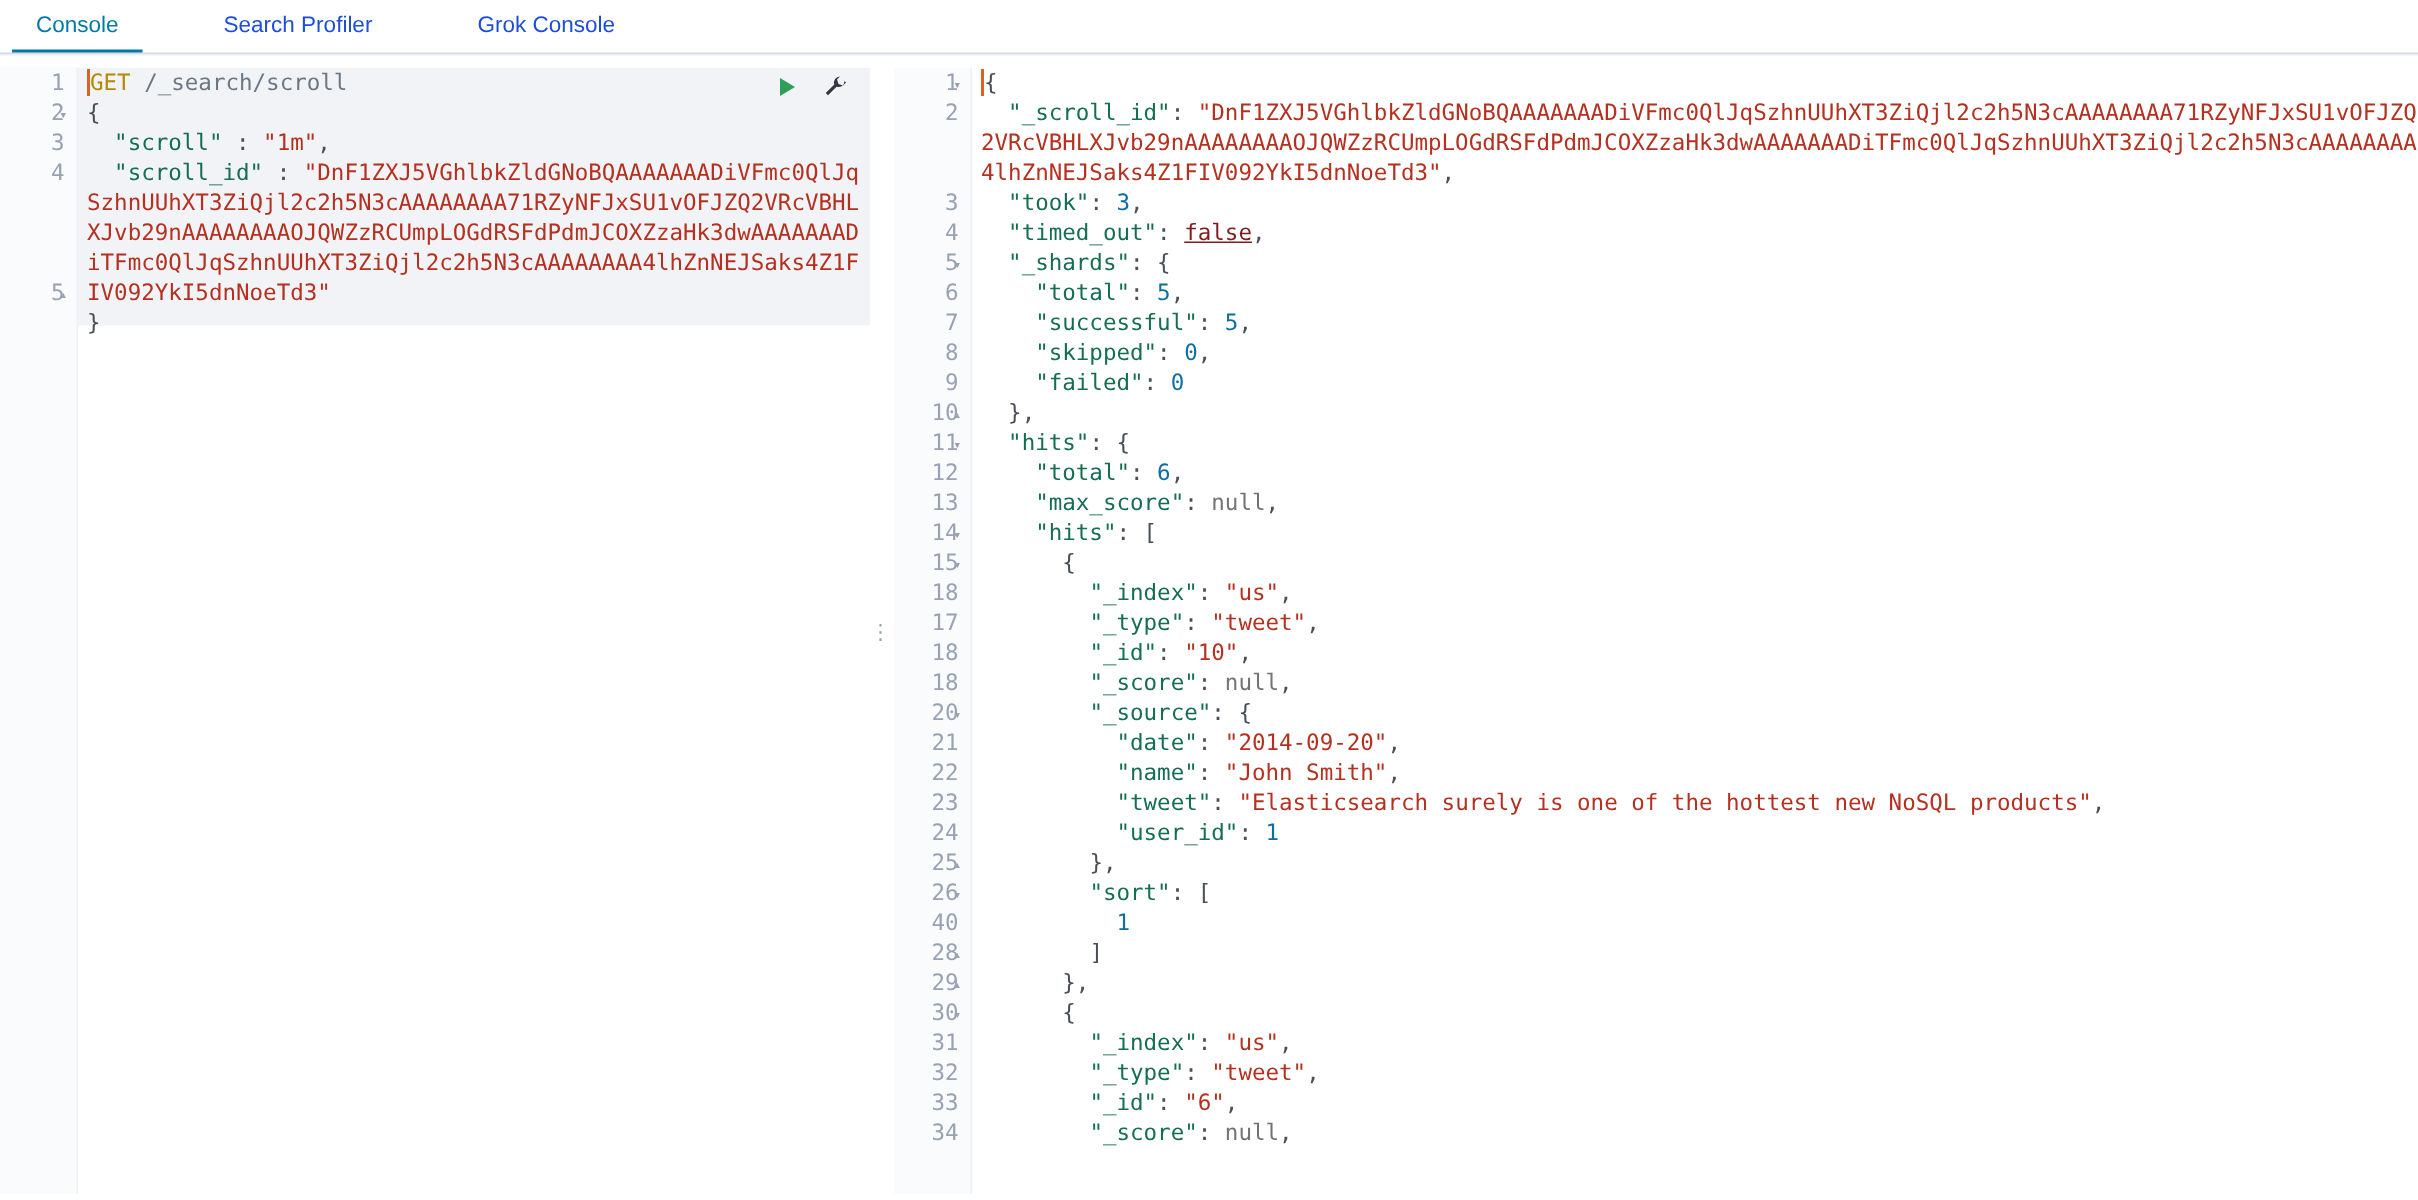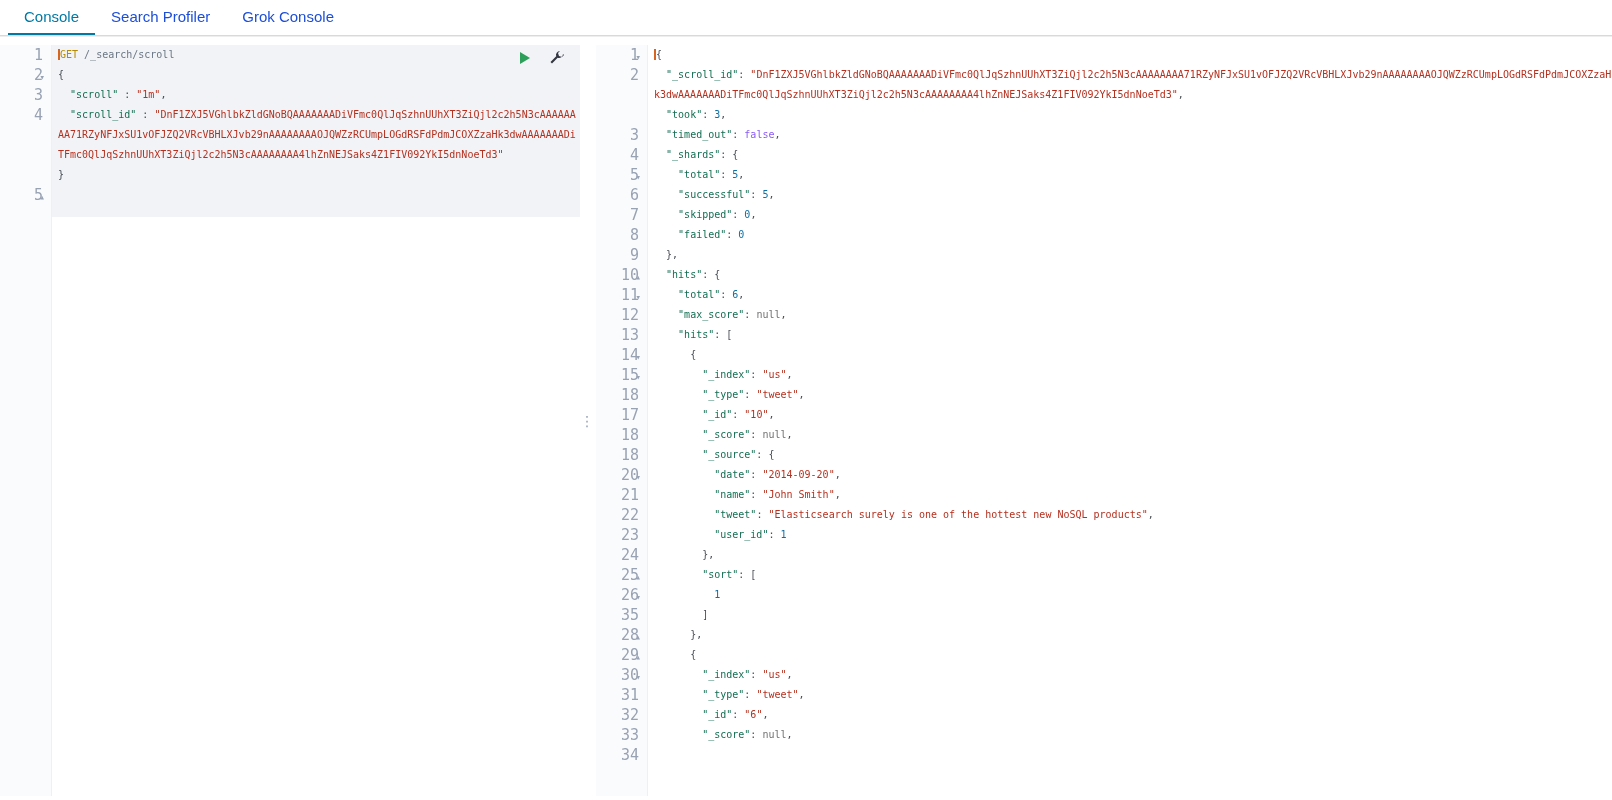--- a/index.html
+++ b/index.html
@@ -7,20 +7,21 @@
     margin: 0; padding: 0;
     font-family: "Helvetica Neue", Helvetica, Arial, sans-serif;
     font-size: 14px; color: #343741;
     background: #fff;
     width: 1612px; height: 800px; overflow: hidden;
   }
   .tabs {
     display: flex;
     border-bottom: 1px solid #d3dae6;
     padding: 0 8px;
+    gap: 38px;
   }
   .tab {
     padding: 8px 16px;
     cursor: pointer;
     color: #1d4ed8;
     font-size: 15px;
   }
   .tab.active {
     color: #0079a5;
     border-bottom: 2px solid #0079a5;
@@ -53,21 +54,21 @@
   }
   .gutter .ln { height: 20px; position: relative;}
   .gutter .ln .fold {
     position: absolute; right: -2px; top: 2px;
     font-size: 9px; color: #98a2b3;
   }
   .code {
     position: absolute;
     left: 52px; right: 0; top: 0; bottom: 0;
     font-family: "Menlo","Consolas",monospace;
-    font-size: 10px;
+    font-size: 15px;
     line-height: 20px;
     white-space: pre-wrap;
     word-break: break-all;
     padding-left: 6px;
     overflow: hidden;
   }
   .code .line { min-height: 20px; }
   .hl-bg {
     position: absolute;
     left:0; top:0;
@@ -80,21 +81,21 @@
     right: 14px; top: 4px;
     display: flex; gap: 14px;
     z-index: 5;
   }
   .icon-btn { width: 18px; height: 18px; cursor: pointer; display:flex;align-items:center;justify-content:center;}
   .tok-method { color: #b58900; }
   .tok-path   { color: #6b7785; }
   .tok-key    { color: #146e52; }
   .tok-str    { color: #b5301f; }
   .tok-num    { color: #0d6ea3; }
-  .tok-bool   { color: #8b5cf6; }
+  .tok-bool   { color: #7f1d1d; text-decoration: underline; }
   .tok-null   { color: #737373; }
   .tok-punc   { color: #4a4f57; }
   .cursor-mark {
     border-left: 2px solid #d86422;
   }
   .resize-dots { line-height: 4px; letter-spacing: 2px; }
 </style>
 </head>
 <body>
 
@@ -162,21 +163,21 @@
         <div class="ln">17</div>
         <div class="ln">18</div>
         <div class="ln">18</div>
         <div class="ln">20<span class="fold">▾</span></div>
         <div class="ln">21</div>
         <div class="ln">22</div>
         <div class="ln">23</div>
         <div class="ln">24</div>
         <div class="ln">25<span class="fold">▴</span></div>
         <div class="ln">26<span class="fold">▾</span></div>
-        <div class="ln">35</div>
+        <div class="ln">40</div>
         <div class="ln">28<span class="fold">▴</span></div>
         <div class="ln">29<span class="fold">▴</span></div>
         <div class="ln">30<span class="fold">▾</span></div>
         <div class="ln">31</div>
         <div class="ln">32</div>
         <div class="ln">33</div>
         <div class="ln">34</div>
       </div>
     <div class="code" id="res-code"><div class="line"><span class="cursor-mark"></span><span class="tok-punc">{</span></div><div class="line">  <span class="tok-key">"_scroll_id"</span><span class="tok-punc">:</span> <span class="tok-str">"DnF1ZXJ5VGhlbkZldGNoBQAAAAAAADiVFmc0QlJqSzhnUUhXT3ZiQjl2c2h5N3cAAAAAAAA71RZyNFJxSU1vOFJZQ2VRcVBHLXJvb29nAAAAAAAAOJQWZzRCUmpLOGdRSFdPdmJCOXZzaHk3dwAAAAAAADiTFmc0QlJqSzhnUUhXT3ZiQjl2c2h5N3cAAAAAAAA4lhZnNEJSaks4Z1FIV092YkI5dnNoeTd3"</span><span class="tok-punc">,</span></div><div class="line">  <span class="tok-key">"took"</span><span class="tok-punc">:</span> <span class="tok-num">3</span><span class="tok-punc">,</span></div><div class="line">  <span class="tok-key">"timed_out"</span><span class="tok-punc">:</span> <span class="tok-bool">false</span><span class="tok-punc">,</span></div><div class="line">  <span class="tok-key">"_shards"</span><span class="tok-punc">:</span> <span class="tok-punc">{</span></div><div class="line">    <span class="tok-key">"total"</span><span class="tok-punc">:</span> <span class="tok-num">5</span><span class="tok-punc">,</span></div><div class="line">    <span class="tok-key">"successful"</span><span class="tok-punc">:</span> <span class="tok-num">5</span><span class="tok-punc">,</span></div><div class="line">    <span class="tok-key">"skipped"</span><span class="tok-punc">:</span> <span class="tok-num">0</span><span class="tok-punc">,</span></div><div class="line">    <span class="tok-key">"failed"</span><span class="tok-punc">:</span> <span class="tok-num">0</span></div><div class="line">  <span class="tok-punc">}</span><span class="tok-punc">,</span></div><div class="line">  <span class="tok-key">"hits"</span><span class="tok-punc">:</span> <span class="tok-punc">{</span></div><div class="line">    <span class="tok-key">"total"</span><span class="tok-punc">:</span> <span class="tok-num">6</span><span class="tok-punc">,</span></div><div class="line">    <span class="tok-key">"max_score"</span><span class="tok-punc">:</span> <span class="tok-null">null</span><span class="tok-punc">,</span></div><div class="line">    <span class="tok-key">"hits"</span><span class="tok-punc">:</span> <span class="tok-punc">[</span></div><div class="line">      <span class="tok-punc">{</span></div><div class="line">        <span class="tok-key">"_index"</span><span class="tok-punc">:</span> <span class="tok-str">"us"</span><span class="tok-punc">,</span></div><div class="line">        <span class="tok-key">"_type"</span><span class="tok-punc">:</span> <span class="tok-str">"tweet"</span><span class="tok-punc">,</span></div><div class="line">        <span class="tok-key">"_id"</span><span class="tok-punc">:</span> <span class="tok-str">"10"</span><span class="tok-punc">,</span></div><div class="line">        <span class="tok-key">"_score"</span><span class="tok-punc">:</span> <span class="tok-null">null</span><span class="tok-punc">,</span></div><div class="line">        <span class="tok-key">"_source"</span><span class="tok-punc">:</span> <span class="tok-punc">{</span></div><div class="line">          <span class="tok-key">"date"</span><span class="tok-punc">:</span> <span class="tok-str">"2014-09-20"</span><span class="tok-punc">,</span></div><div class="line">          <span class="tok-key">"name"</span><span class="tok-punc">:</span> <span class="tok-str">"John Smith"</span><span class="tok-punc">,</span></div><div class="line">          <span class="tok-key">"tweet"</span><span class="tok-punc">:</span> <span class="tok-str">"Elasticsearch surely is one of the hottest new NoSQL products"</span><span class="tok-punc">,</span></div><div class="line">          <span class="tok-key">"user_id"</span><span class="tok-punc">:</span> <span class="tok-num">1</span></div><div class="line">        <span class="tok-punc">}</span><span class="tok-punc">,</span></div><div class="line">        <span class="tok-key">"sort"</span><span class="tok-punc">:</span> <span class="tok-punc">[</span></div><div class="line">          <span class="tok-num">1</span></div><div class="line">        <span class="tok-punc">]</span></div><div class="line">      <span class="tok-punc">}</span><span class="tok-punc">,</span></div><div class="line">      <span class="tok-punc">{</span></div><div class="line">        <span class="tok-key">"_index"</span><span class="tok-punc">:</span> <span class="tok-str">"us"</span><span class="tok-punc">,</span></div><div class="line">        <span class="tok-key">"_type"</span><span class="tok-punc">:</span> <span class="tok-str">"tweet"</span><span class="tok-punc">,</span></div><div class="line">        <span class="tok-key">"_id"</span><span class="tok-punc">:</span> <span class="tok-str">"6"</span><span class="tok-punc">,</span></div><div class="line">        <span class="tok-key">"_score"</span><span class="tok-punc">:</span> <span class="tok-null">null</span><span class="tok-punc">,</span></div></div>
   </div>

